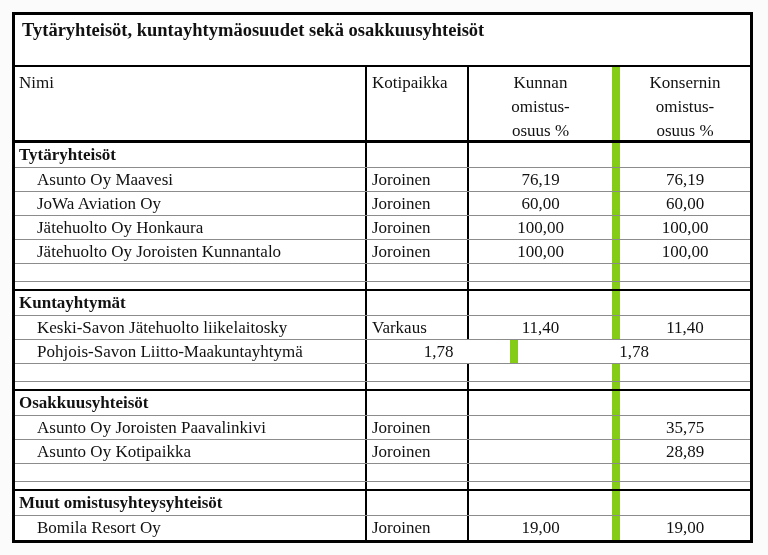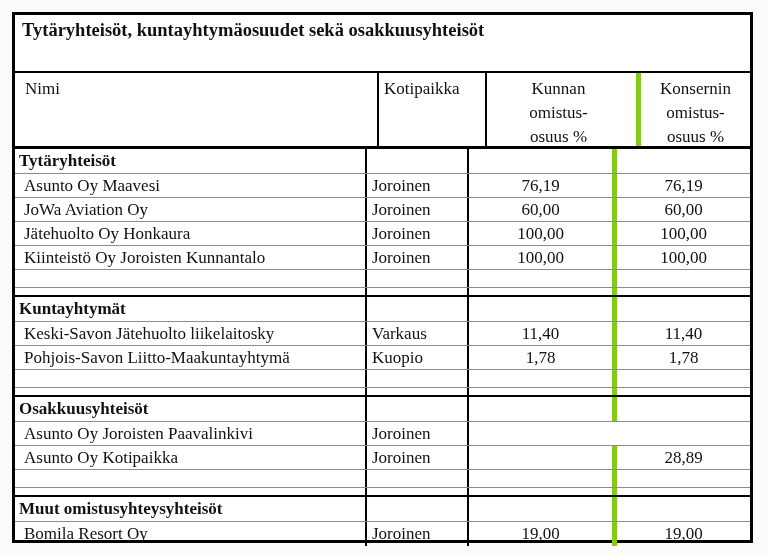--- a/index.html
+++ b/index.html
@@ -19,21 +19,21 @@
     width: 741px;
     height: 531px;
     box-sizing: border-box;
     border: 3px solid #000000;
     background: #ffffff;
     display: flex;
     flex-direction: column;
   }
   .title-row {
     flex: none;
-    height: 58px;
+    height: 52px;
     box-sizing: border-box;
     border-bottom: 2px solid #000000;
     padding: 5px 8px 0 7px;
     font-weight: bold;
     font-size: 18.5px;
   }
   .header-row {
     flex: none;
     height: 76px;
     box-sizing: border-box;
@@ -59,30 +59,29 @@
   .body .row:last-child { border-bottom: none; text-align: right; }
   .c {
     box-sizing: border-box;
     display: flex;
     align-items: center;
     font-size: 17px;
     overflow: hidden;
     white-space: nowrap;
   }
   .c.nimi      { width: 350px; padding-left: 4px; }
-  .row.data .c.nimi { padding-left: 9px; }
+  .row.data .c.nimi { padding-left: 22px; }
   .c.kotipaikka { width: 102px; border-left: 2px solid #000000; padding-left: 5px; }
   .c.kunnan     { width: 145px; border-left: 2px solid #000000; justify-content: center; }
-  .c.konsernin  { flex: 1;      border-left: 5px solid #84cc16; justify-content: center; }
+  .c.konsernin  { flex: 1;      border-left: 8px solid #84cc16; justify-content: center; }
   .header-row .c {
     align-items: flex-start;
     padding-top: 4px;
     line-height: 24px;
     white-space: pre-line;
-    margin-left: 6px;
   }
   .header-row .c.kunnan,
   .header-row .c.konsernin { text-align: center; }
 </style>
 </head>
 <body>
 
 <div class="table-frame">
   <div class="title-row">Tytäryhteisöt, kuntayhtymäosuudet sekä osakkuusyhteisöt</div>
   <div class="header-row">
@@ -114,21 +113,21 @@
         <div class="c kunnan">60,00</div>
         <div class="c konsernin">60,00</div>
       </div>
       <div class="row data">
         <div class="c nimi">Jätehuolto Oy Honkaura</div>
         <div class="c kotipaikka">Joroinen</div>
         <div class="c kunnan">100,00</div>
         <div class="c konsernin">100,00</div>
       </div>
       <div class="row data">
-        <div class="c nimi">Kiinteistö Oy Joroisten Kunnantalo</div>
+        <div class="c nimi">Jätehuolto Oy Joroisten Kunnantalo</div>
         <div class="c kotipaikka">Joroinen</div>
         <div class="c kunnan">100,00</div>
         <div class="c konsernin">100,00</div>
       </div>
       <div class="row spacer">
         <div class="c nimi"></div>
         <div class="c kotipaikka"></div>
         <div class="c kunnan"></div>
         <div class="c konsernin"></div>
       </div>
@@ -145,21 +144,20 @@
         <div class="c konsernin"></div>
       </div>
       <div class="row data">
         <div class="c nimi">Keski-Savon Jätehuolto liikelaitosky</div>
         <div class="c kotipaikka">Varkaus</div>
         <div class="c kunnan">11,40</div>
         <div class="c konsernin">11,40</div>
       </div>
       <div class="row data">
         <div class="c nimi">Pohjois-Savon Liitto-Maakuntayhtymä</div>
-        <div class="c kotipaikka">Kuopio</div>
         <div class="c kunnan">1,78</div>
         <div class="c konsernin">1,78</div>
       </div>
       <div class="row spacer">
         <div class="c nimi"></div>
         <div class="c kotipaikka"></div>
         <div class="c kunnan"></div>
         <div class="c konsernin"></div>
       </div>
       <div class="row divider">
@@ -171,20 +169,21 @@
       <div class="row section">
         <div class="c nimi">Osakkuusyhteisöt</div>
         <div class="c kotipaikka"></div>
         <div class="c kunnan"></div>
         <div class="c konsernin"></div>
       </div>
       <div class="row data">
         <div class="c nimi">Asunto Oy Joroisten Paavalinkivi</div>
         <div class="c kotipaikka">Joroinen</div>
         <div class="c kunnan"></div>
+        <div class="c konsernin">35,75</div>
       </div>
       <div class="row data">
         <div class="c nimi">Asunto Oy Kotipaikka</div>
         <div class="c kotipaikka">Joroinen</div>
         <div class="c kunnan"></div>
         <div class="c konsernin">28,89</div>
       </div>
       <div class="row spacer">
         <div class="c nimi"></div>
         <div class="c kotipaikka"></div>

